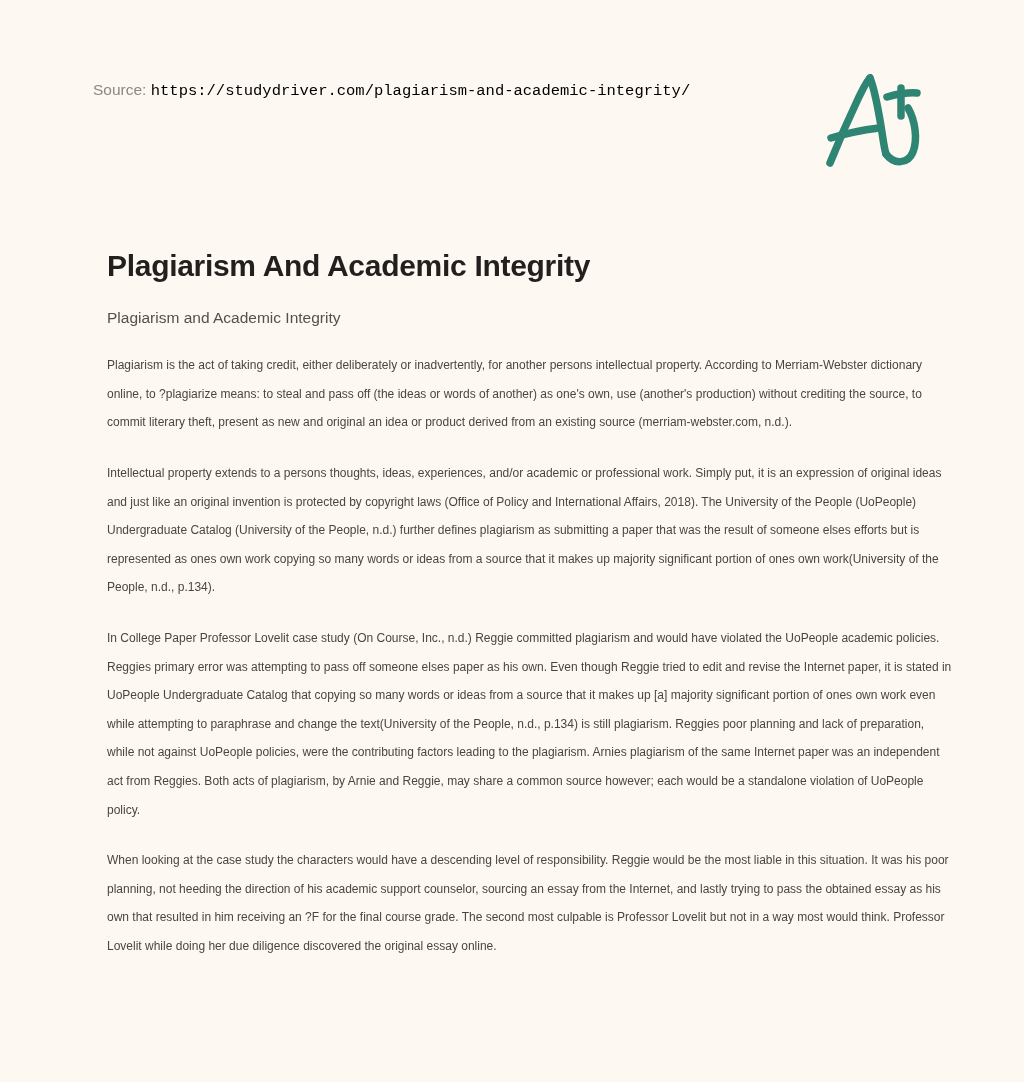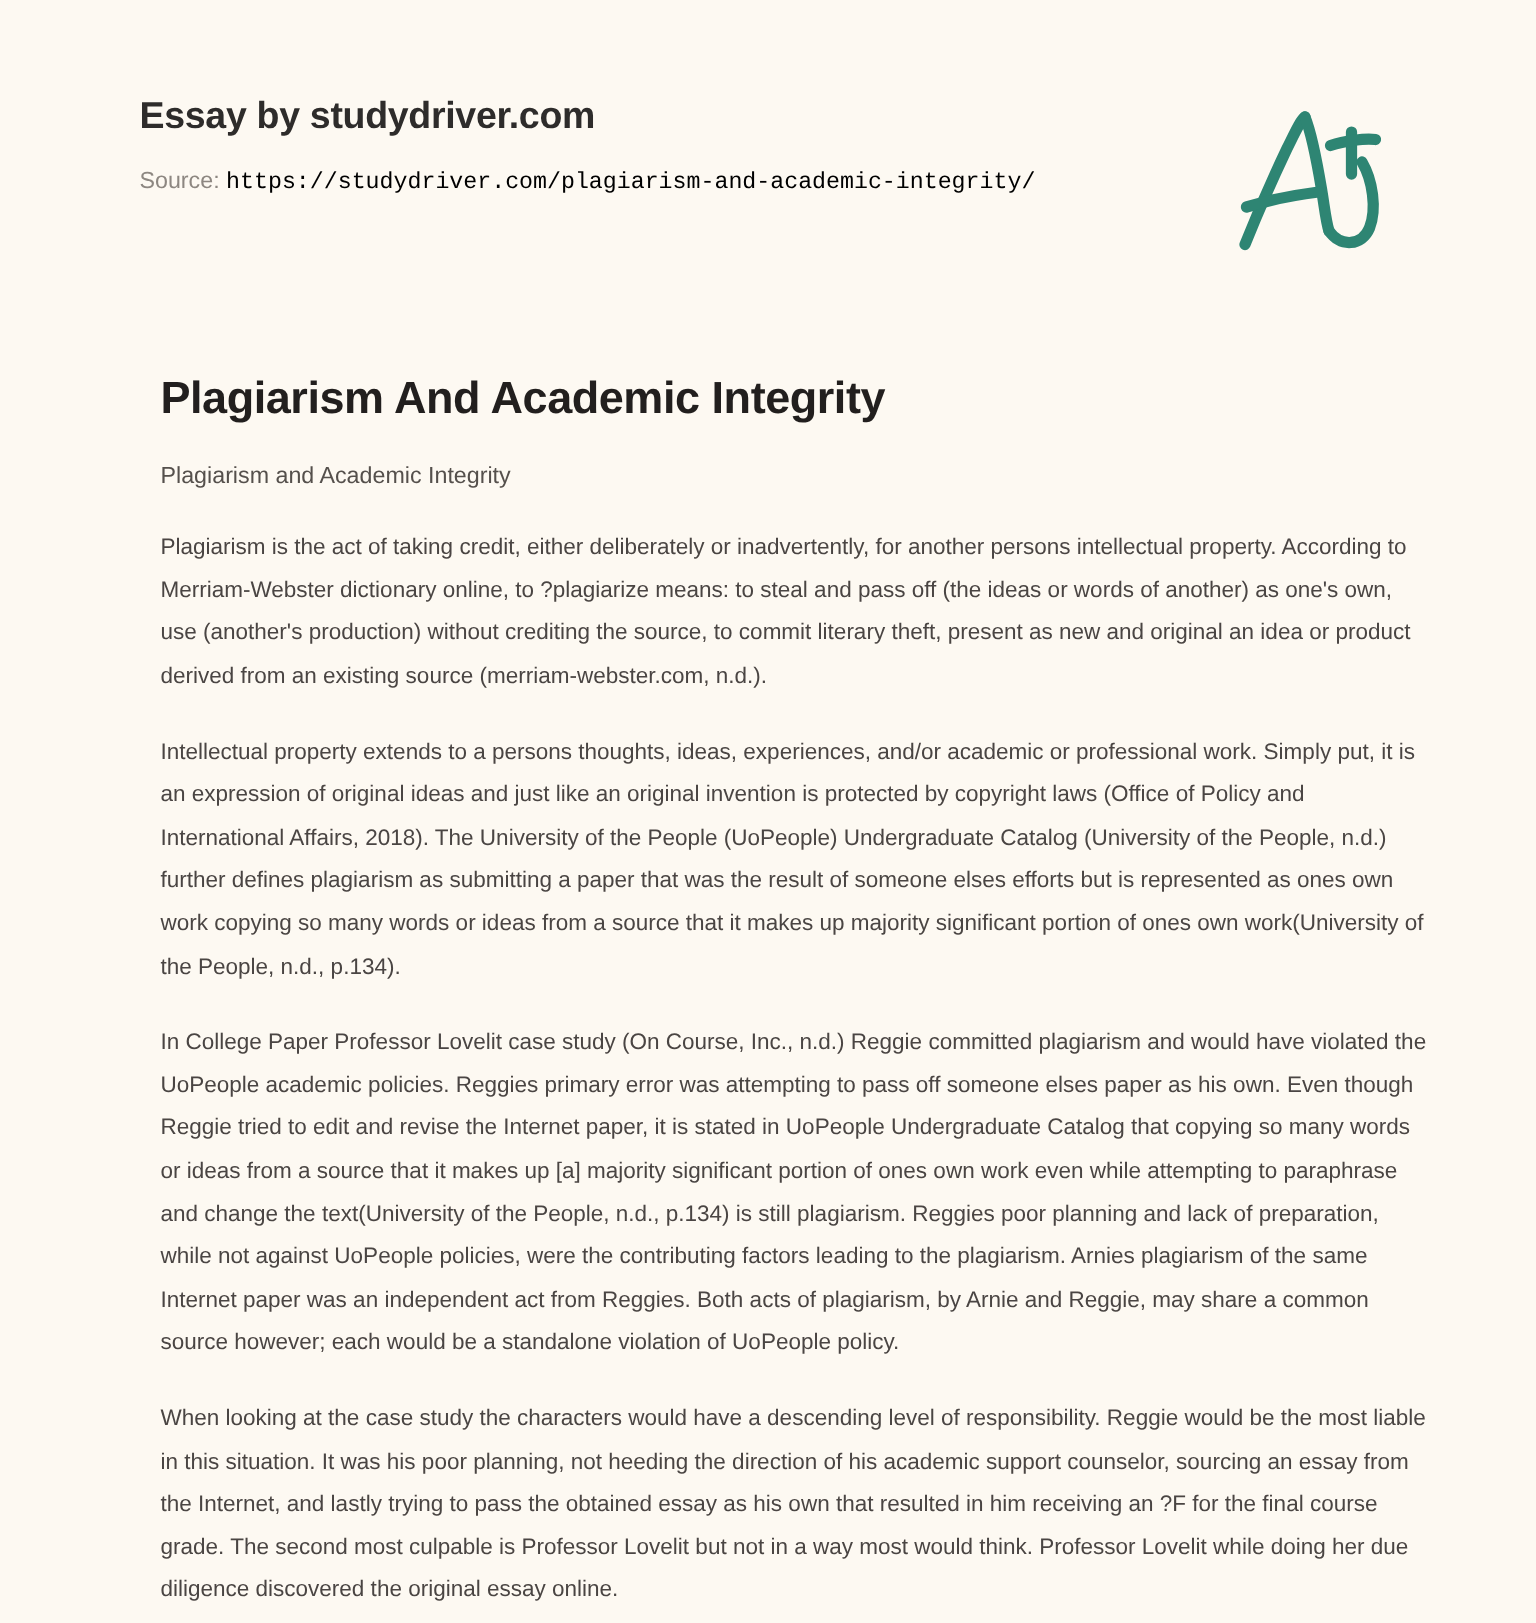--- a/index.html
+++ b/index.html
@@ -95,39 +95,38 @@
     line-height: 1.5;
     color: #55504c;
   }
 
   .body-copy {
     padding-top: 22px;
   }
 
   .body-copy p {
     margin: 0 0 22px 0;
-    font-size: 15px;
+    font-size: 12px;
     line-height: 28.6px;
     color: #4a4543;
     text-align: left;
   }
 
   .body-copy p:last-child {
     margin-bottom: 4px;
   }
 
   
 </style>
 </head>
 <body>
 
 <div class="page">
 
   <div class="header">
-    <h1 class="site-heading">Essay by studydriver.com</h1>
     <div class="source-line">
       <span class="source-label">Source:</span>
       <a class="source-url" href="#">https://studydriver.com/plagiarism-and-academic-integrity/</a>
     </div>
   </div>
 
   <div class="logo">
     <svg viewBox="0 0 108 104" xmlns="http://www.w3.org/2000/svg">
       <g fill="none" stroke="#2e8573" stroke-width="7.5" stroke-linecap="round" stroke-linejoin="round">
 

